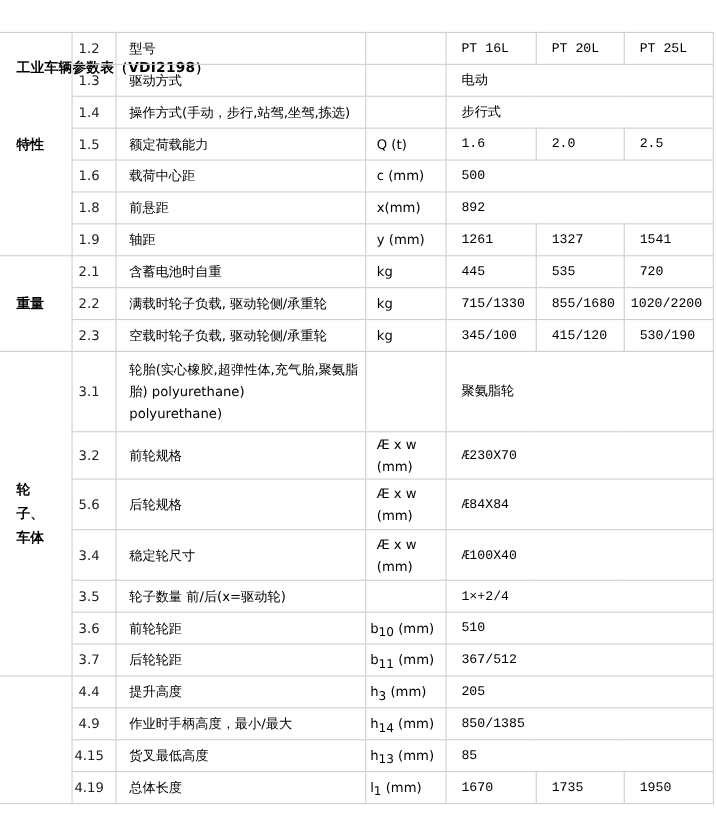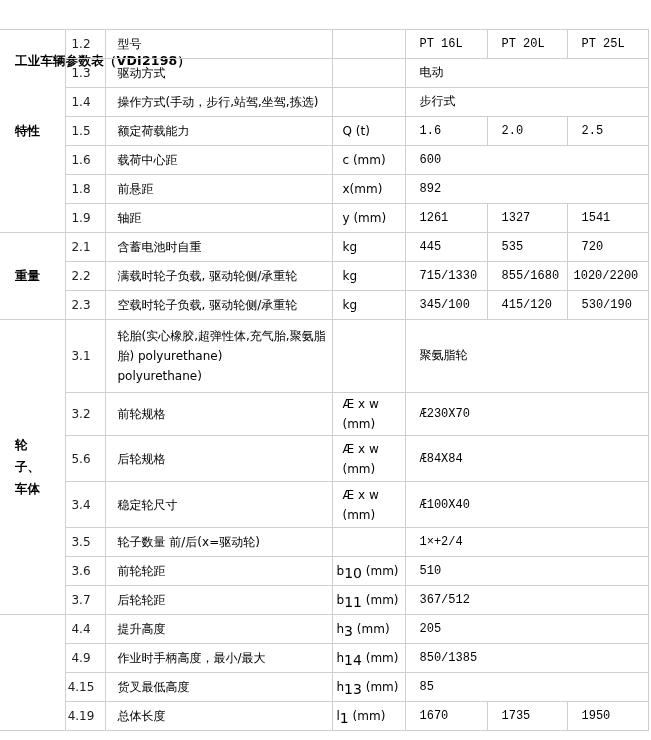--- a/index.html
+++ b/index.html
@@ -7,21 +7,21 @@
          font-family: "DejaVu Sans", "Liberation Sans", sans-serif; font-size: 12px; color: #000; }
   .title { position: absolute; left: 15px; top: 6px; font-weight: bold; font-size: 12.5px; letter-spacing: 0.2px; margin-top: 47px; }
   table.spec { position: absolute; left: 0; top: 29px; border-collapse: collapse; table-layout: fixed; }
   table.spec td { border: 1px solid #cfcfcf; padding: 0 0 0 12px; vertical-align: middle; line-height: 20px;
                   font-size: 12px; white-space: nowrap; overflow: hidden; }
   table.spec td.sec { border-left: none; padding-left: 15px; font-weight: bold; font-size: 12.5px; line-height: 22px; white-space: normal; margin-left: 40px; }
   table.spec td.num { text-align: center; padding: 0 8px 0 0; color: #222; }
   table.spec td.desc { white-space: normal; margin-top: 28px; }
   table.spec td.unit { padding-left: 10px; white-space: normal; margin-left: 32px; }
   table.spec td.val { padding-left: 14px; font-family: Liberation Mono, monospace; }
-  sub { font-size: 14px; vertical-align: -3px; line-height: 0; }
+  sub { font-size: 11px; vertical-align: -3px; line-height: 0; }
 </style>
 </head>
 <body>
 
 <div class="title">工业车辆参数表（VDI2198）</div>
 
 <table class="spec">
   <colgroup>
     <col style="width:65px">
       <col style="width:40px">
@@ -59,21 +59,21 @@
       <td class="desc">额定荷载能力</td>
       <td class="unit">Q (t)</td>
       <td class="val">1.6</td>
       <td class="val">2.0</td>
       <td class="val">2.5</td>
     </tr>
     <tr style="height:29px">
       <td class="num">1.6</td>
       <td class="desc">载荷中心距</td>
       <td class="unit">c (mm)</td>
-      <td class="val" colspan="3">600</td>
+      <td class="val" colspan="3">500</td>
     </tr>
     <tr style="height:29px">
       <td class="num">1.8</td>
       <td class="desc">前悬距</td>
       <td class="unit">x(mm)</td>
       <td class="val" colspan="3">892</td>
     </tr>
     <tr style="height:29px">
       <td class="num">1.9</td>
       <td class="desc">轴距</td>

